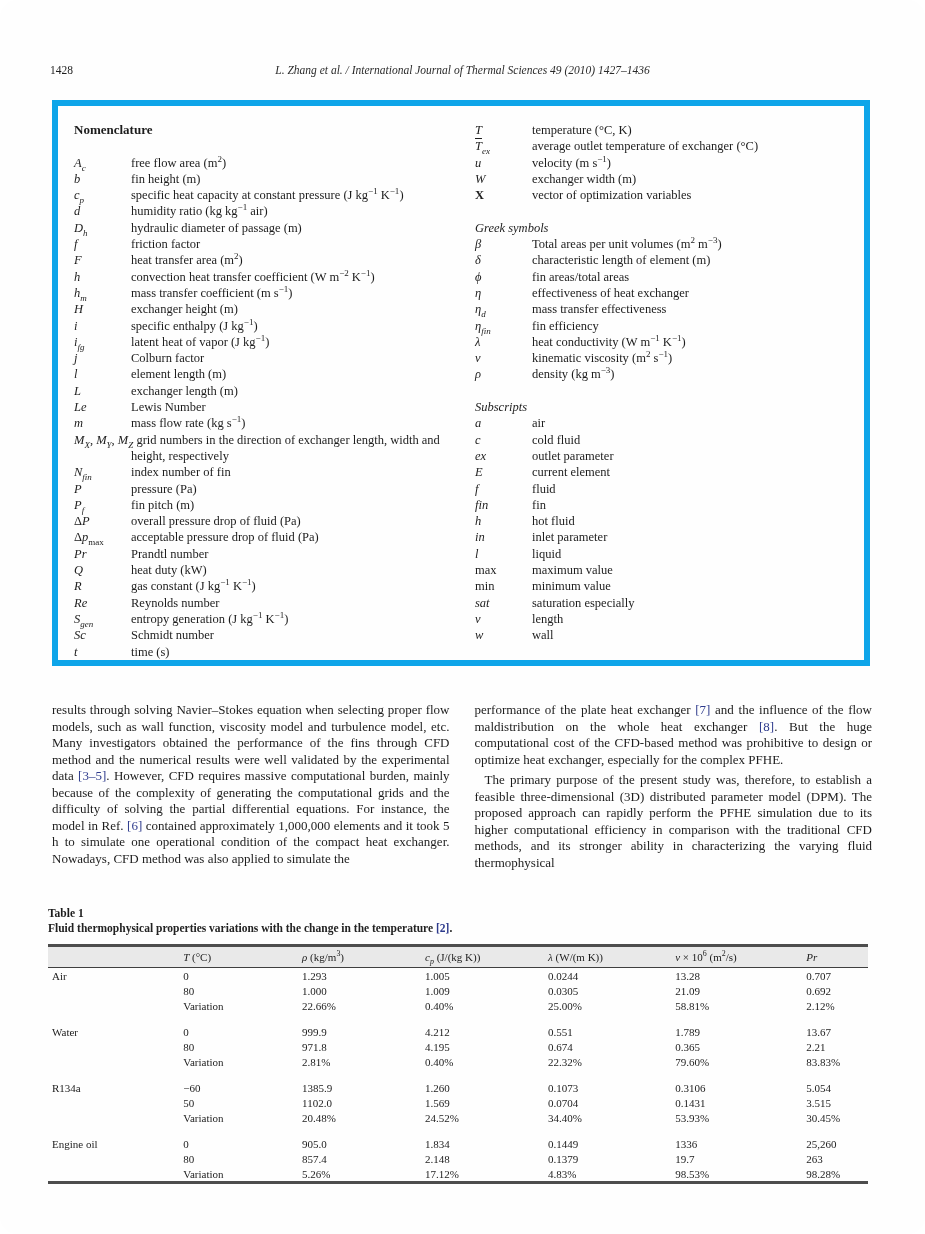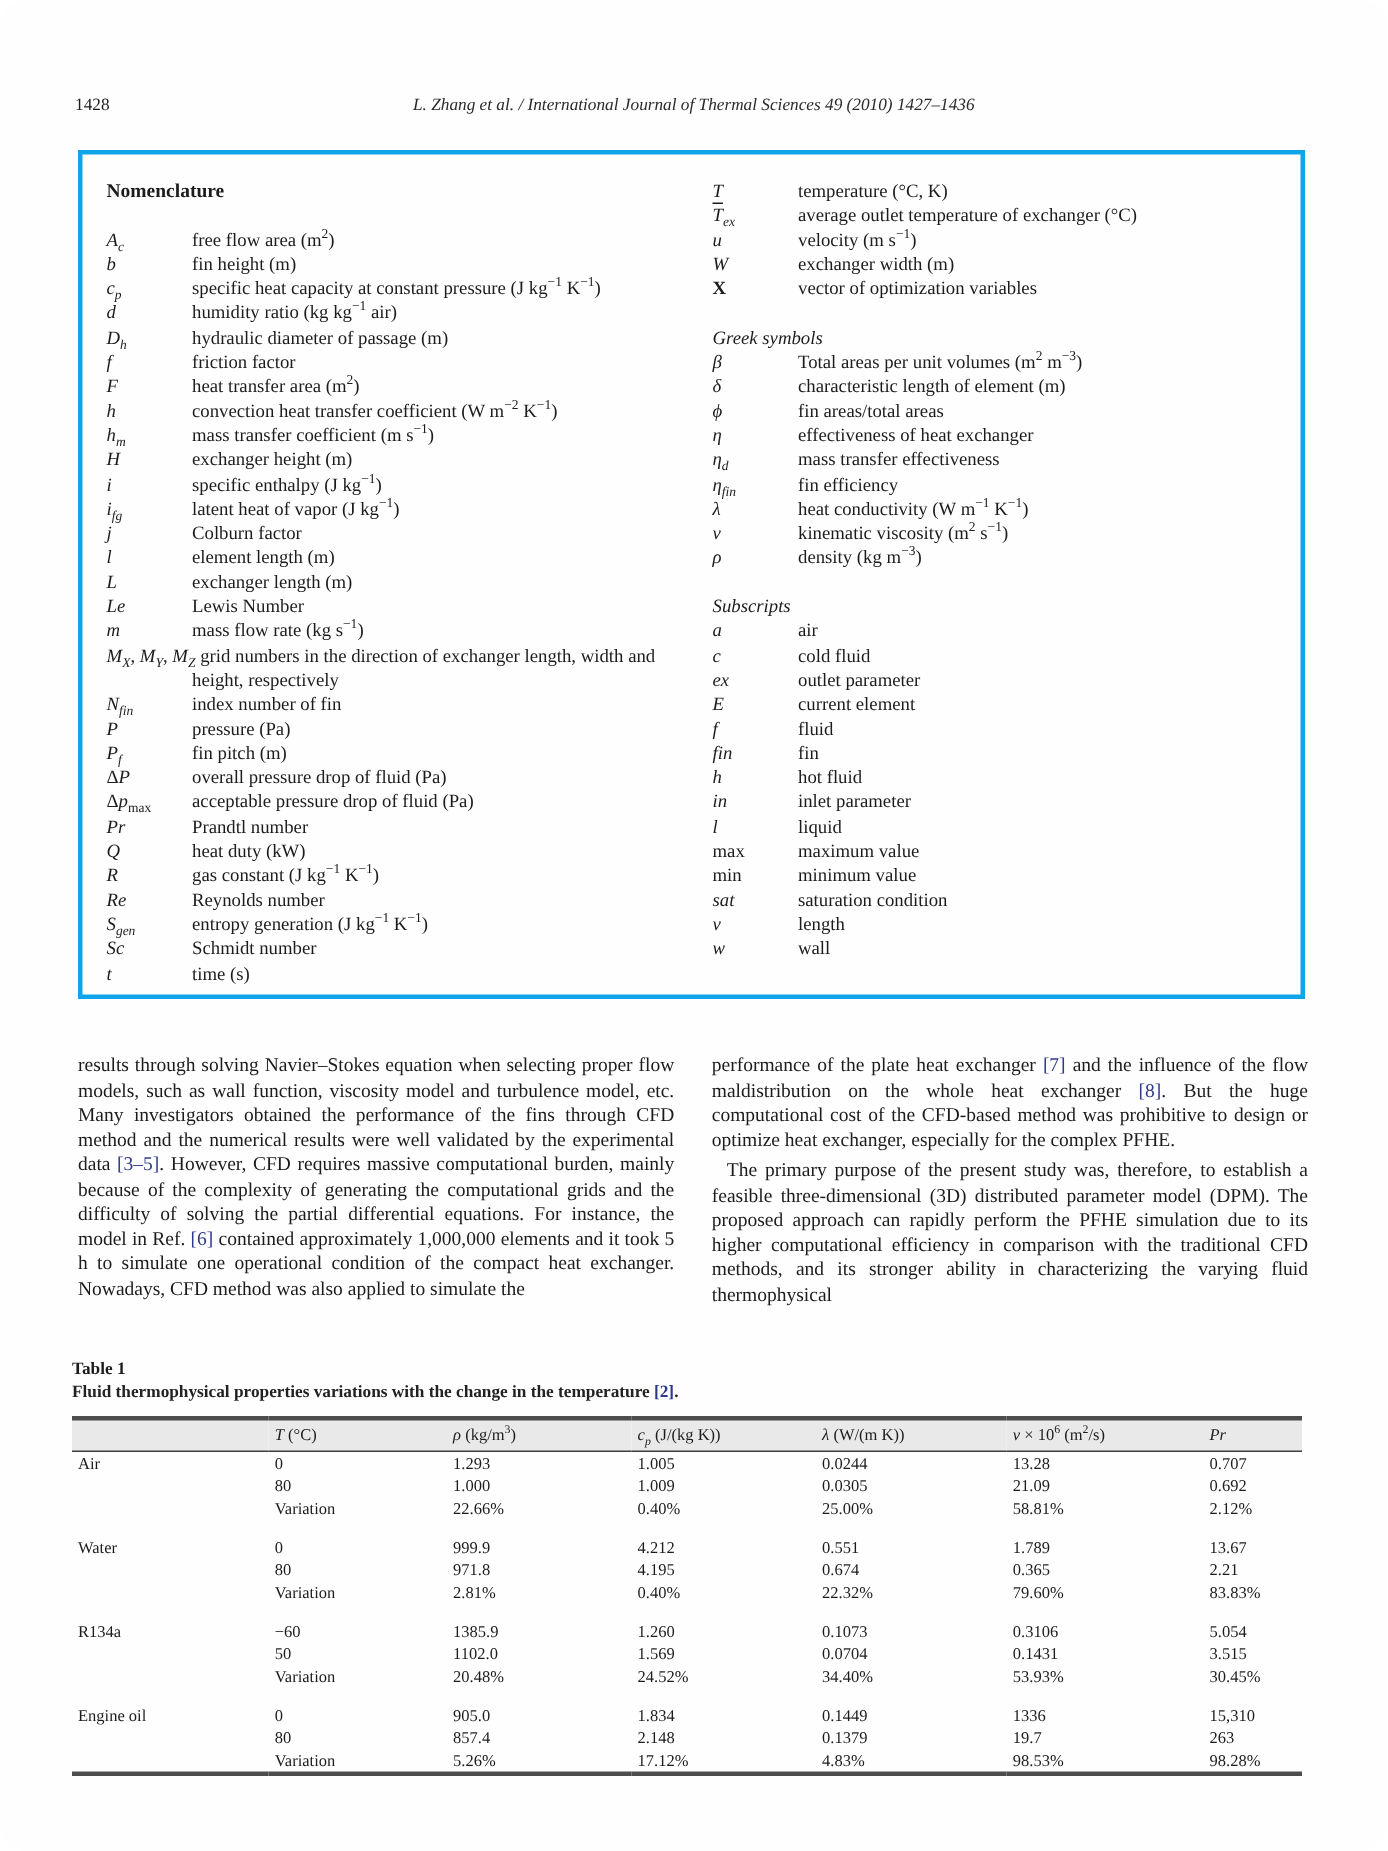--- a/index.html
+++ b/index.html
@@ -7,21 +7,21 @@
     position:relative;width:925px;height:1234px;background:#fefefe;
     font-family:"Liberation Serif", serif;color:#1c1c1c;overflow:hidden;border-radius:17px;
   }
   
   .running-head{position:absolute;top:64px;left:50px;right:50px;height:16px;font-size:11.5px;}
   .rh-page{position:absolute;left:0;top:0;font-style:normal;}
   .rh-title{display:block;text-align:center;font-style:italic;color:#2a2a2a;}
   
   .nomen-box{
     position:absolute;left:52px;top:100px;width:818px;height:566px;
-    border:3px solid #0ea5e9;box-sizing:border-box;padding:16px 16px 0 16px;
+    border:6px solid #0ea5e9;box-sizing:border-box;padding:16px 16px 0 16px;
     display:flex;background:#fefefe;
   }
   .nomen-col{width:50%;box-sizing:border-box;}
   .nomen-col.right{padding-left:14px;}
   .nomen-title{font-weight:bold;font-size:13px;line-height:16.3px;margin-bottom:16.3px;}
   .n-entry{font-size:12.5px;line-height:16.3px;padding-left:57px;text-indent:-57px;}
   .n-sym{display:inline-block;min-width:57px;text-indent:0;}
   .n-section{font-style:italic;font-size:12.5px;line-height:16.3px;margin-top:16.3px;}
   .ov{text-decoration:overline;}
   sub,sup{font-size:0.72em;line-height:0;}
@@ -118,21 +118,21 @@
           <div class="n-entry"><span class="n-sym"><i>c</i></span><span class="n-def">cold fluid</span></div>
           <div class="n-entry"><span class="n-sym"><i>ex</i></span><span class="n-def">outlet parameter</span></div>
           <div class="n-entry"><span class="n-sym"><i>E</i></span><span class="n-def">current element</span></div>
           <div class="n-entry"><span class="n-sym"><i>f</i></span><span class="n-def">fluid</span></div>
           <div class="n-entry"><span class="n-sym"><i>fin</i></span><span class="n-def">fin</span></div>
           <div class="n-entry"><span class="n-sym"><i>h</i></span><span class="n-def">hot fluid</span></div>
           <div class="n-entry"><span class="n-sym"><i>in</i></span><span class="n-def">inlet parameter</span></div>
           <div class="n-entry"><span class="n-sym"><i>l</i></span><span class="n-def">liquid</span></div>
           <div class="n-entry"><span class="n-sym">max</span><span class="n-def">maximum value</span></div>
           <div class="n-entry"><span class="n-sym">min</span><span class="n-def">minimum value</span></div>
-          <div class="n-entry"><span class="n-sym"><i>sat</i></span><span class="n-def">saturation condition</span></div>
+          <div class="n-entry"><span class="n-sym"><i>sat</i></span><span class="n-def">saturation especially</span></div>
           <div class="n-entry"><span class="n-sym"><i>v</i></span><span class="n-def">length</span></div>
           <div class="n-entry"><span class="n-sym"><i>w</i></span><span class="n-def">wall</span></div>
         </div>
     </div>
   </div>
 
   <div class="body-cols">
     <div class="body-col">
       <p>results through solving Navier–Stokes equation when selecting proper flow models, such as wall function, viscosity model and turbulence model, etc. Many investigators obtained the performance of the fins through CFD method and the numerical results were well validated by the experimental data <span class="cite">[3–5]</span>. However, CFD requires massive computational burden, mainly because of the complexity of generating the computational grids and the difficulty of solving the partial differential equations. For instance, the model in Ref. <span class="cite">[6]</span> contained approximately 1,000,000 elements and it took 5 h to simulate one operational condition of the compact heat exchanger. Nowadays, CFD method was also applied to simulate the</p>
     </div>
@@ -248,21 +248,21 @@
             <td>53.93%</td>
             <td>30.45%</td>
           </tr>
           <tr class="gstart">
             <td>Engine oil</td>
             <td>0</td>
             <td>905.0</td>
             <td>1.834</td>
             <td>0.1449</td>
             <td>1336</td>
-            <td>15,310</td>
+            <td>25,260</td>
           </tr>
           <tr>
             <td></td>
             <td>80</td>
             <td>857.4</td>
             <td>2.148</td>
             <td>0.1379</td>
             <td>19.7</td>
             <td>263</td>
           </tr>

